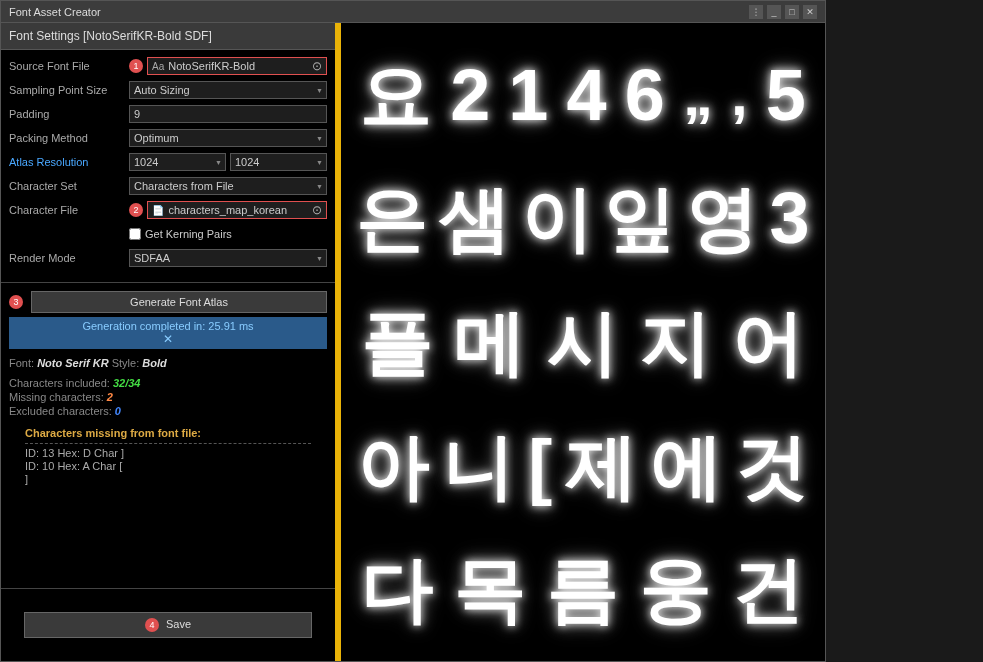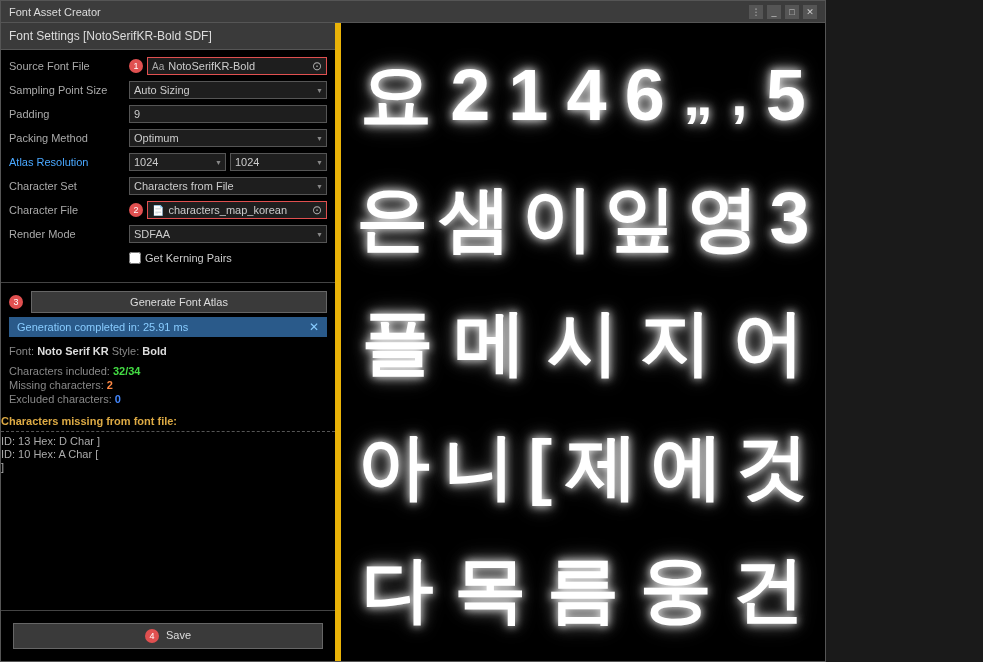--- a/index.html
+++ b/index.html
@@ -240,20 +240,21 @@
 
     .generation-status {
       background: #2a5a8a;
       margin: 0 8px;
       padding: 3px 8px;
       display: flex;
       align-items: center;
       justify-content: space-between;
       font-size: 11px;
       color: #88ccff;
+      flex-direction: column;
     }
 
     .status-close {
       background: none;
       border: none;
       color: #88ccff;
       cursor: pointer;
       font-size: 12px;
     }
 
@@ -262,27 +263,27 @@
       flex-shrink: 0;
     }
 
     .info-row {
       margin-bottom: 2px;
       font-size: 11px;
       color: #aaa;
     }
 
     .info-row .label { color: #888; }
-    .info-row .bold { font-weight: bold; color: #ddd; }
+    .info-row .bold { font-weight: bold; color: #ddd; font-style: italic; }
     .info-row .highlight-val { color: #ff8844; }
     .info-row .green-val { color: #44dd44; }
     .info-row .blue-val { color: #4488ff; }
 
     .missing-chars-section {
-      padding: 4px 0;
+      padding: 4px 24px;
       flex-shrink: 0;
     }
 
     .missing-chars-title {
       color: #ddaa44;
       font-size: 11px;
       font-weight: bold;
       margin-bottom: 4px;
     }
 
@@ -294,21 +295,21 @@
 
     .missing-item {
       font-size: 11px;
       color: #aaa;
       margin-bottom: 1px;
     }
 
     .bottom-buttons {
       margin-top: auto;
       display: flex;
-      padding: 12px;
+      padding: 23px;
       gap: 8px;
       border-top: 1px solid #444;
     }
 
     .bottom-btn {
       flex: 1;
       background: #3a3a3a;
       border: 1px solid #666;
       color: #ddd;
       font-size: 11px;
@@ -480,33 +481,33 @@
           <div class="char-file-row">
             <span class="step-badge">2</span>
             <div class="char-file-wrapper">
               <span class="font-icon">📄</span>
               <span class="font-name">characters_map_korean</span>
               <button class="settings-icon-btn">⊙</button>
             </div>
           </div>
         </div>
 
+        <div class="settings-row kerning-row">
+          <span class="settings-label"></span>
+          <input class="kerning-checkbox" type="checkbox" style="">
+          <span>Get Kerning Pairs</span>
+        </div>
+
         <div class="settings-row">
           <span class="settings-label">Render Mode</span>
           <div class="dropdown-wrapper">
             <select>
               <option>SDFAA</option>
             </select>
           </div>
-        </div>
-
-        <div class="settings-row kerning-row">
-          <span class="settings-label"></span>
-          <input class="kerning-checkbox" type="checkbox" style="">
-          <span>Get Kerning Pairs</span>
         </div>
       </div>
 
       <div class="divider"></div>
 
       <div style="display:flex; align-items:center; padding: 2px 8px;">
         <span class="step-badge" style="margin-right:8px">3</span>
         <button class="generate-btn" style="margin:2px 0; width:100%">Generate Font Atlas</button>
       </div>
 

